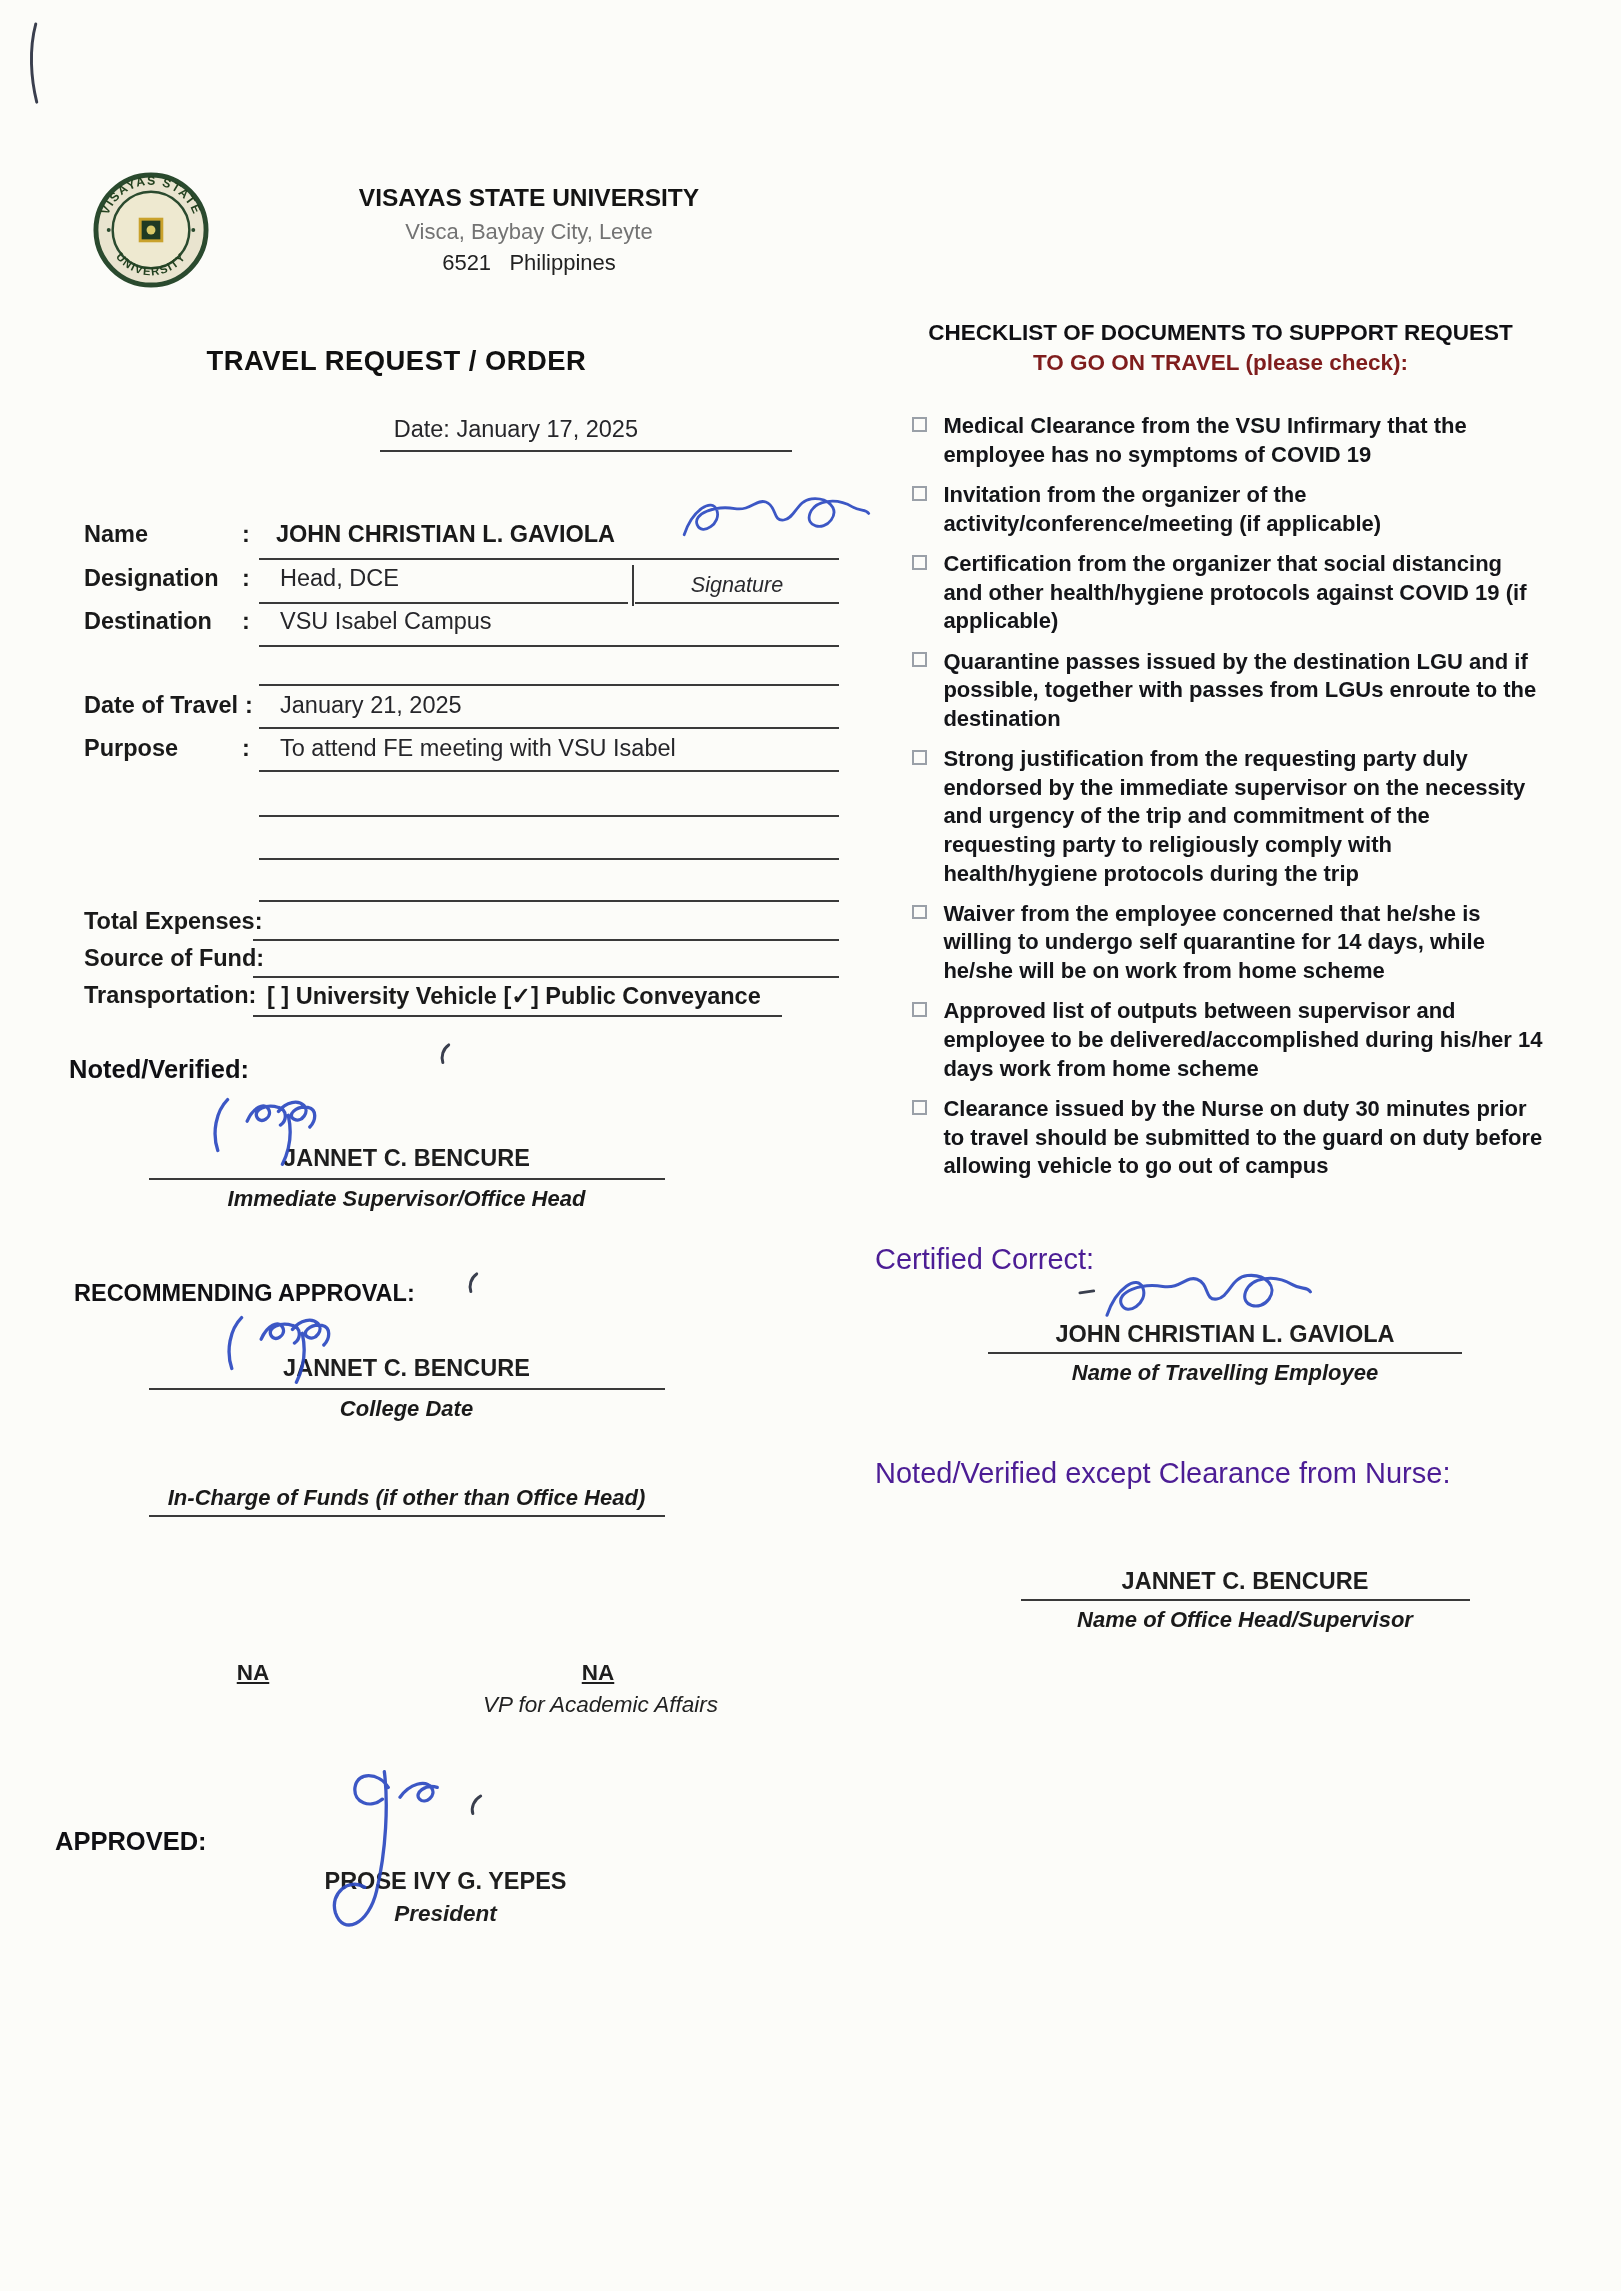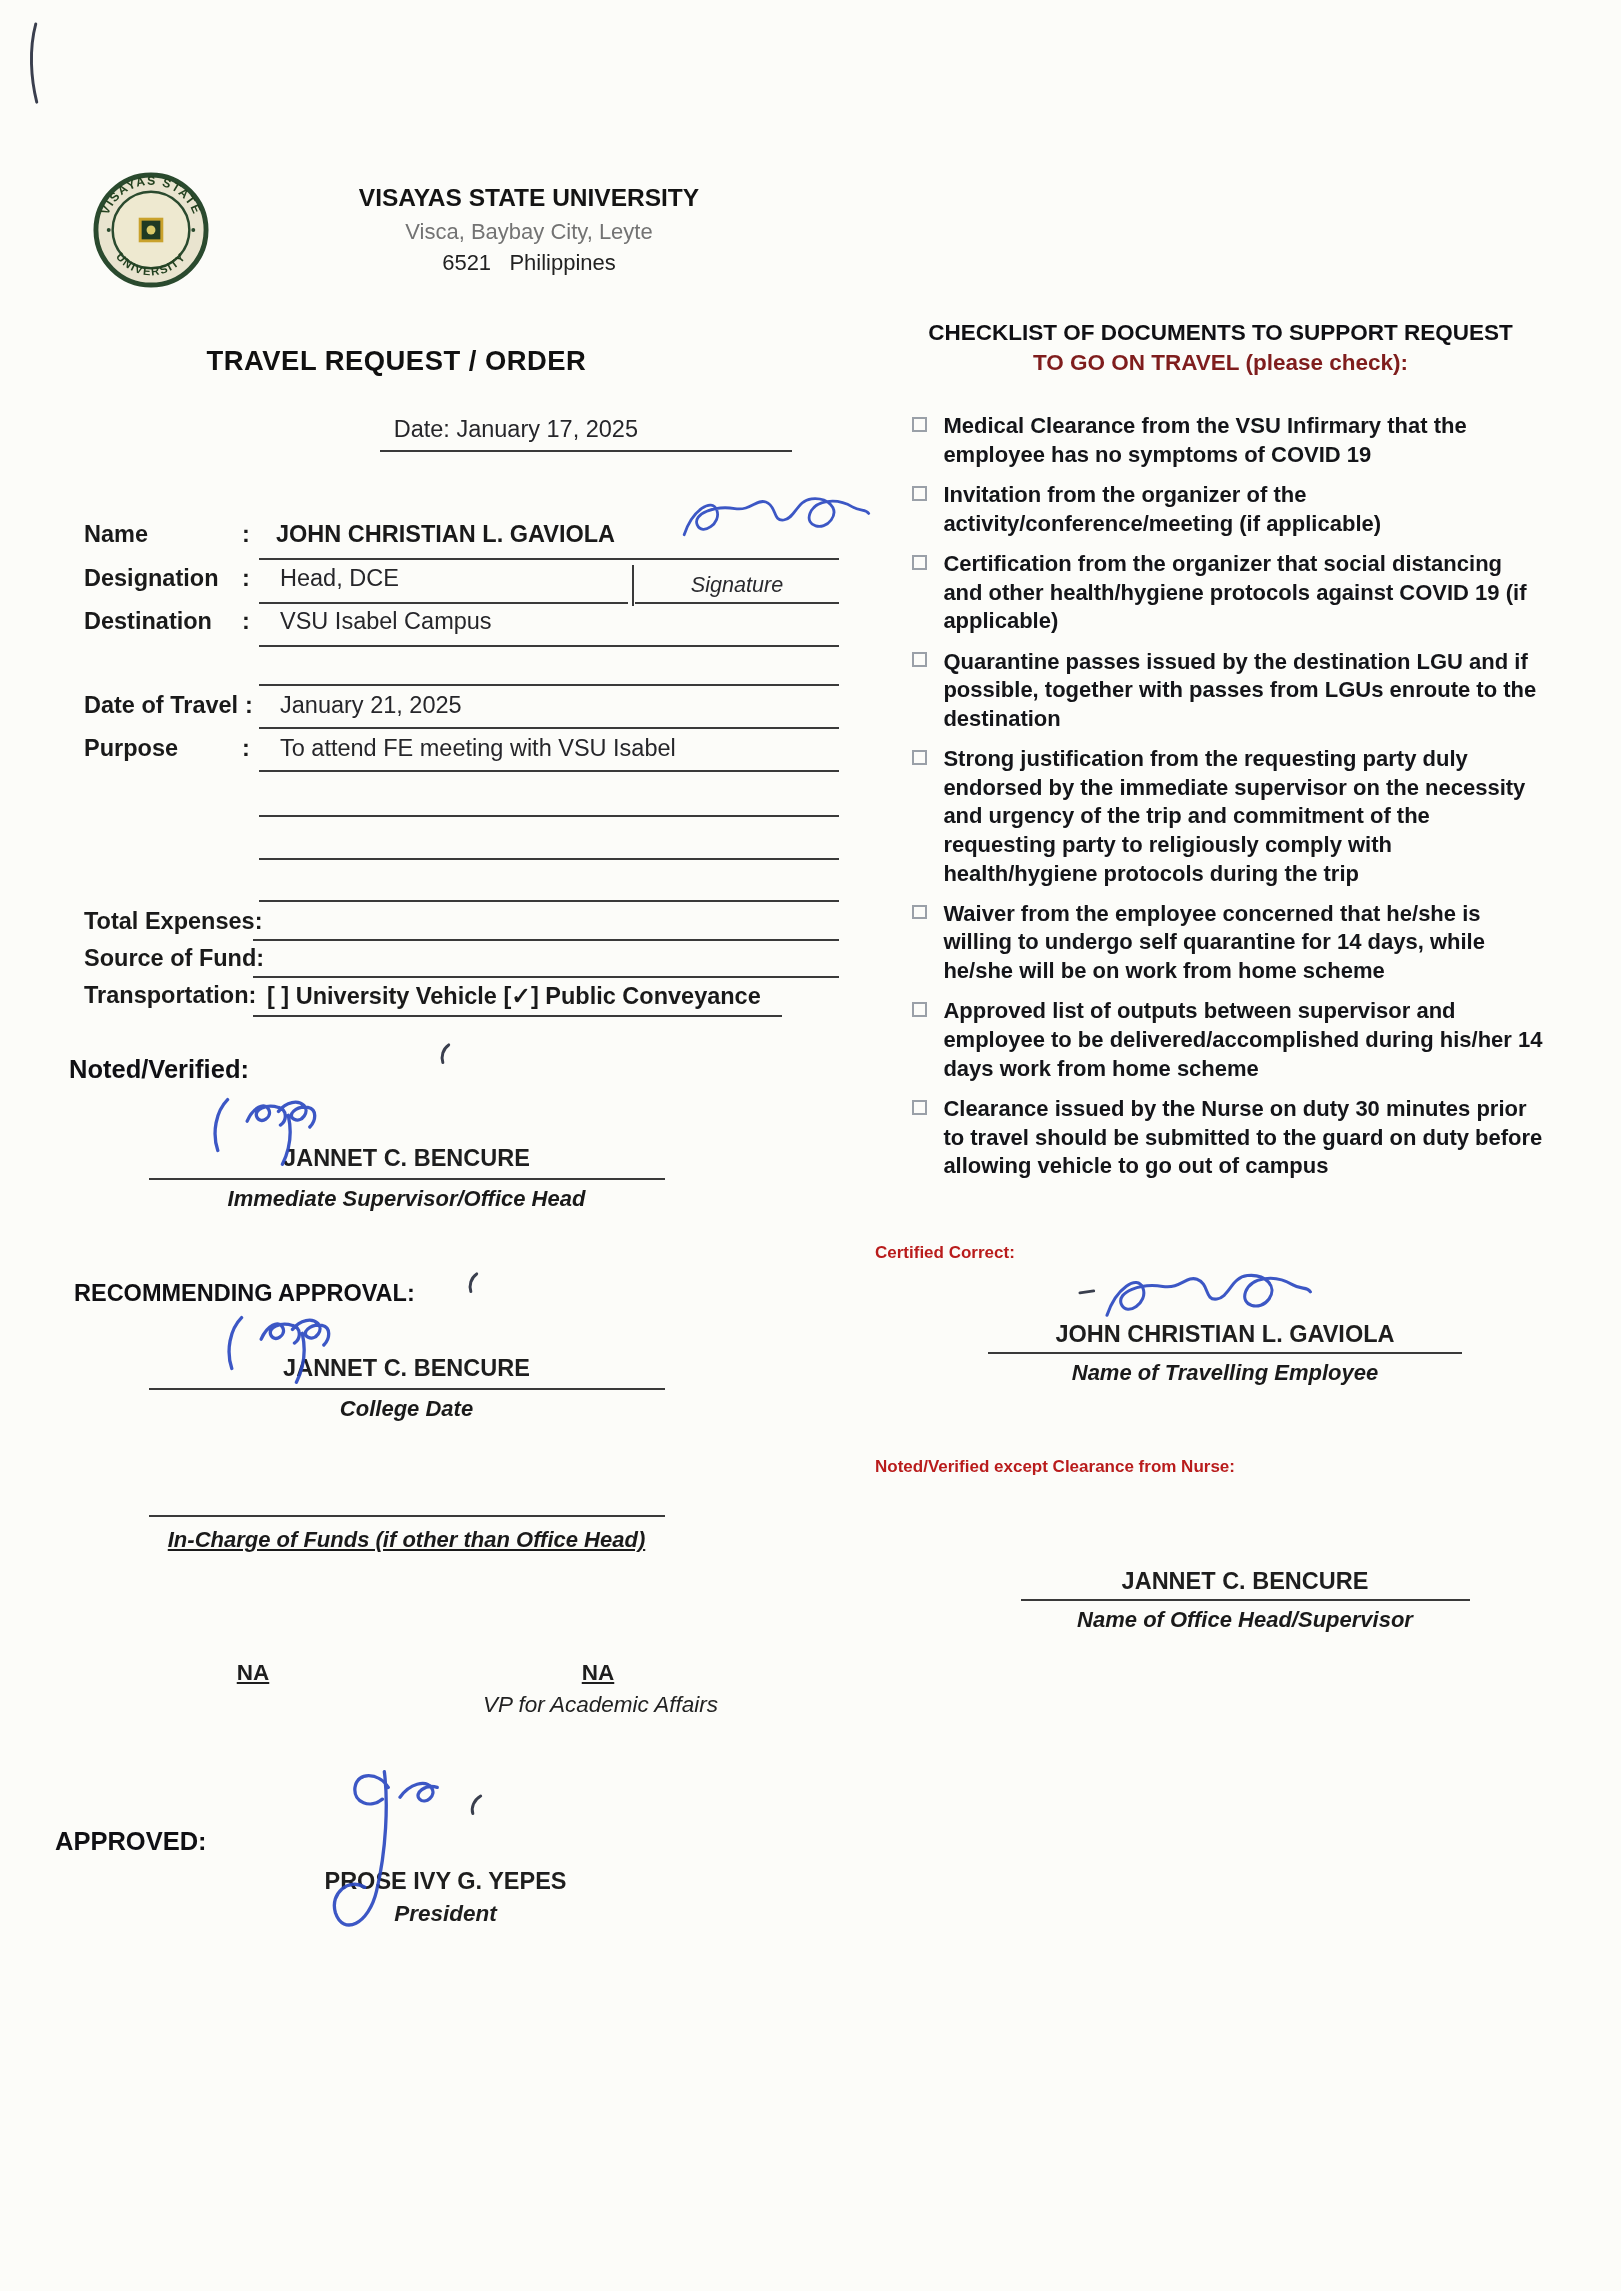--- a/index.html
+++ b/index.html
@@ -14,21 +14,21 @@
   .val { font-size:23.5px; color:#26262a; }
   .valb { font-size:23.5px; font-weight:700; color:#1a1a1a; }
   .uline { position:absolute; border-bottom:2px solid #3a3a3a; }
   .vbar { position:absolute; border-left:2px solid #3a3a3a; }
   .cap { font-size:22px; font-weight:700; font-style:italic; color:#1a1a1a; }
   .sig path { fill:none; stroke:#2b49c0; stroke-width:3.4; stroke-linecap:round; stroke-linejoin:round; opacity:.92; }
   .ink path { fill:none; stroke:#3a3f4e; stroke-width:3; stroke-linecap:round; }
   .chk-item { display:flex; gap:16.7px; margin-bottom:11.8px; }
   .chk-box { flex:0 0 auto; width:14.7px; height:14.7px; border:2px solid #9aa0a8; margin-top:4.9px; background:#fcfcf9; }
   .chk-text { font-weight:700; font-size:22px; line-height:1.3; color:#141519; }
-  .rlabel { font-weight:700; font-size:17px; color:#b91c1c; }
+  .rlabel { font-weight:400; font-size:29px; color:#4c1d95; }
 </style>
 </head>
 <body>
 
 <div class="page">
 
   <svg class="abs ink" style="left:23.5px; top:19.6px;" width="25.5" height="88" viewBox="0 0 26 90">
     <path d="M12,4 C5,30 7,60 13,84"></path>
   </svg>
 
@@ -127,21 +127,21 @@
       <path d="M14,4 C8,8 6,16 8,22"></path>
     </svg>
   <svg class="abs sig" style="left:218px; top:1300px; z-index:3;" width="196" height="94" viewBox="0 0 200 96">
     <path d="M14,70 C8,52 12,30 24,18 M44,40 C50,26 62,20 66,28 C70,36 58,44 54,36 C50,28 64,22 76,26 C86,29 84,40 78,44 M76,30 C84,20 96,18 102,24 C108,30 100,42 92,38 C84,34 94,24 106,26 C116,28 114,40 108,46 M86,34 C90,52 88,68 80,84"></path>
   </svg>
   <div class="abs center b" style="left:147px; top:1355px; width:519px; font-size:23.5px;">JANNET C. BENCURE</div>
   <div class="uline" style="left:149px; top:1355px; width:516px; height:35px;"></div>
   <div class="abs center cap" style="left:147px; top:1396px; width:519px;">College Date</div>
 
   <div class="uline" style="left:149px; top:1480px; width:516px; height:37px;"></div>
-  <div class="abs center cap" style="left:88px; top:1527px; width:637px;text-decoration:underline;">In-Charge of Funds (if other than Office Head)</div>
+  <div class="abs center cap" style="left:88px; top:1485px; width:637px;">In-Charge of Funds (if other than Office Head)</div>
 
   <div class="abs center b" style="left:157px; top:1660px; width:192px; font-size:22.5px; text-decoration:underline;">NA</div>
   <div class="abs center b" style="left:502px; top:1660px; width:192px; font-size:22.5px; text-decoration:underline;">NA</div>
   <div class="abs center i" style="left:439px; top:1692px; width:323px; font-size:22.5px; color:#222;">VP for Academic Affairs</div>
 
   <span class="abs b" style="left:55px; top:1827px; font-size:25.5px; color:#101014;">APPROVED:</span>
   <svg class="abs ink" style="left:465px; top:1792px;" width="19.6" height="23.5" viewBox="0 0 20 24">
       <path d="M16,4 C9,8 6,16 8,22"></path>
     </svg>
   <svg class="abs sig" style="left:294px; top:1760px; z-index:3;" width="167" height="231" viewBox="0 0 170 236">

